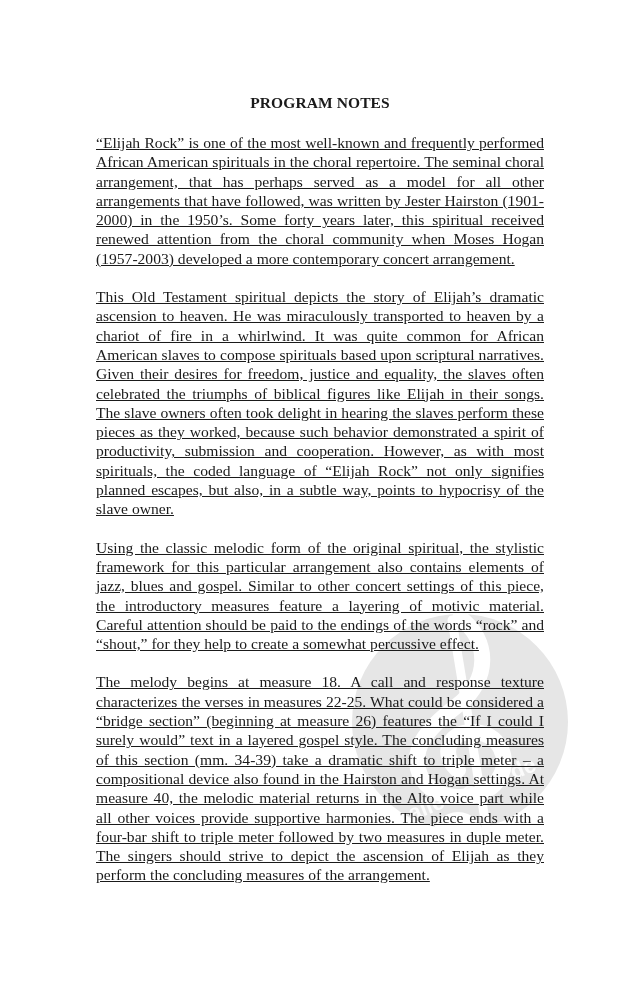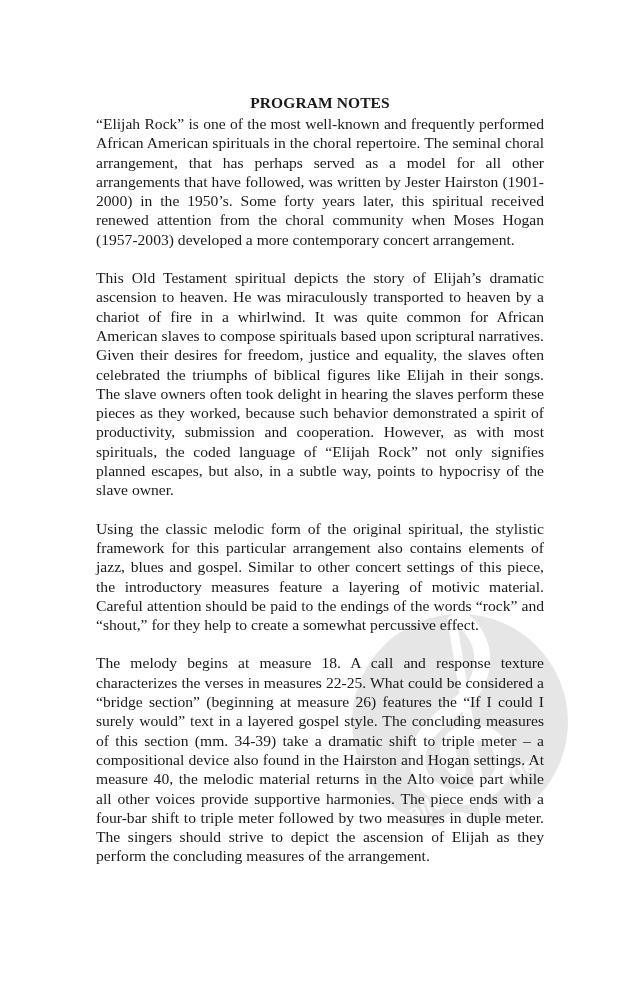--- a/index.html
+++ b/index.html
@@ -32,33 +32,34 @@
       z-index: 0;
     }
     .content {
       position: absolute;
       left: 96px;
       top: 92px;
       width: 448px;
       z-index: 1;
     }
     .title {
-      margin: 0 0 0 0;
+      margin: 0 0 19px 0;
       text-align: center;
       font-weight: bold;
       font-size: 15.5px;
       line-height: 22px;
       letter-spacing: 0.1px;
     }
     .para {
       margin: 0 0 19px 0;
       font-size: 15.6px;
       line-height: 19.3px;
       text-align: justify;
       hyphens: manual;
+      text-decoration: underline;
     }
   </style>
 </head>
 <body>
 
 <div class="page">
 
   <svg class="watermark" viewBox="0 0 240 240" xmlns="http://www.w3.org/2000/svg">
     <circle cx="120" cy="112" r="108" fill="#e6e6e6"></circle>
     <g fill="none" stroke="#ffffff" stroke-linecap="round">

